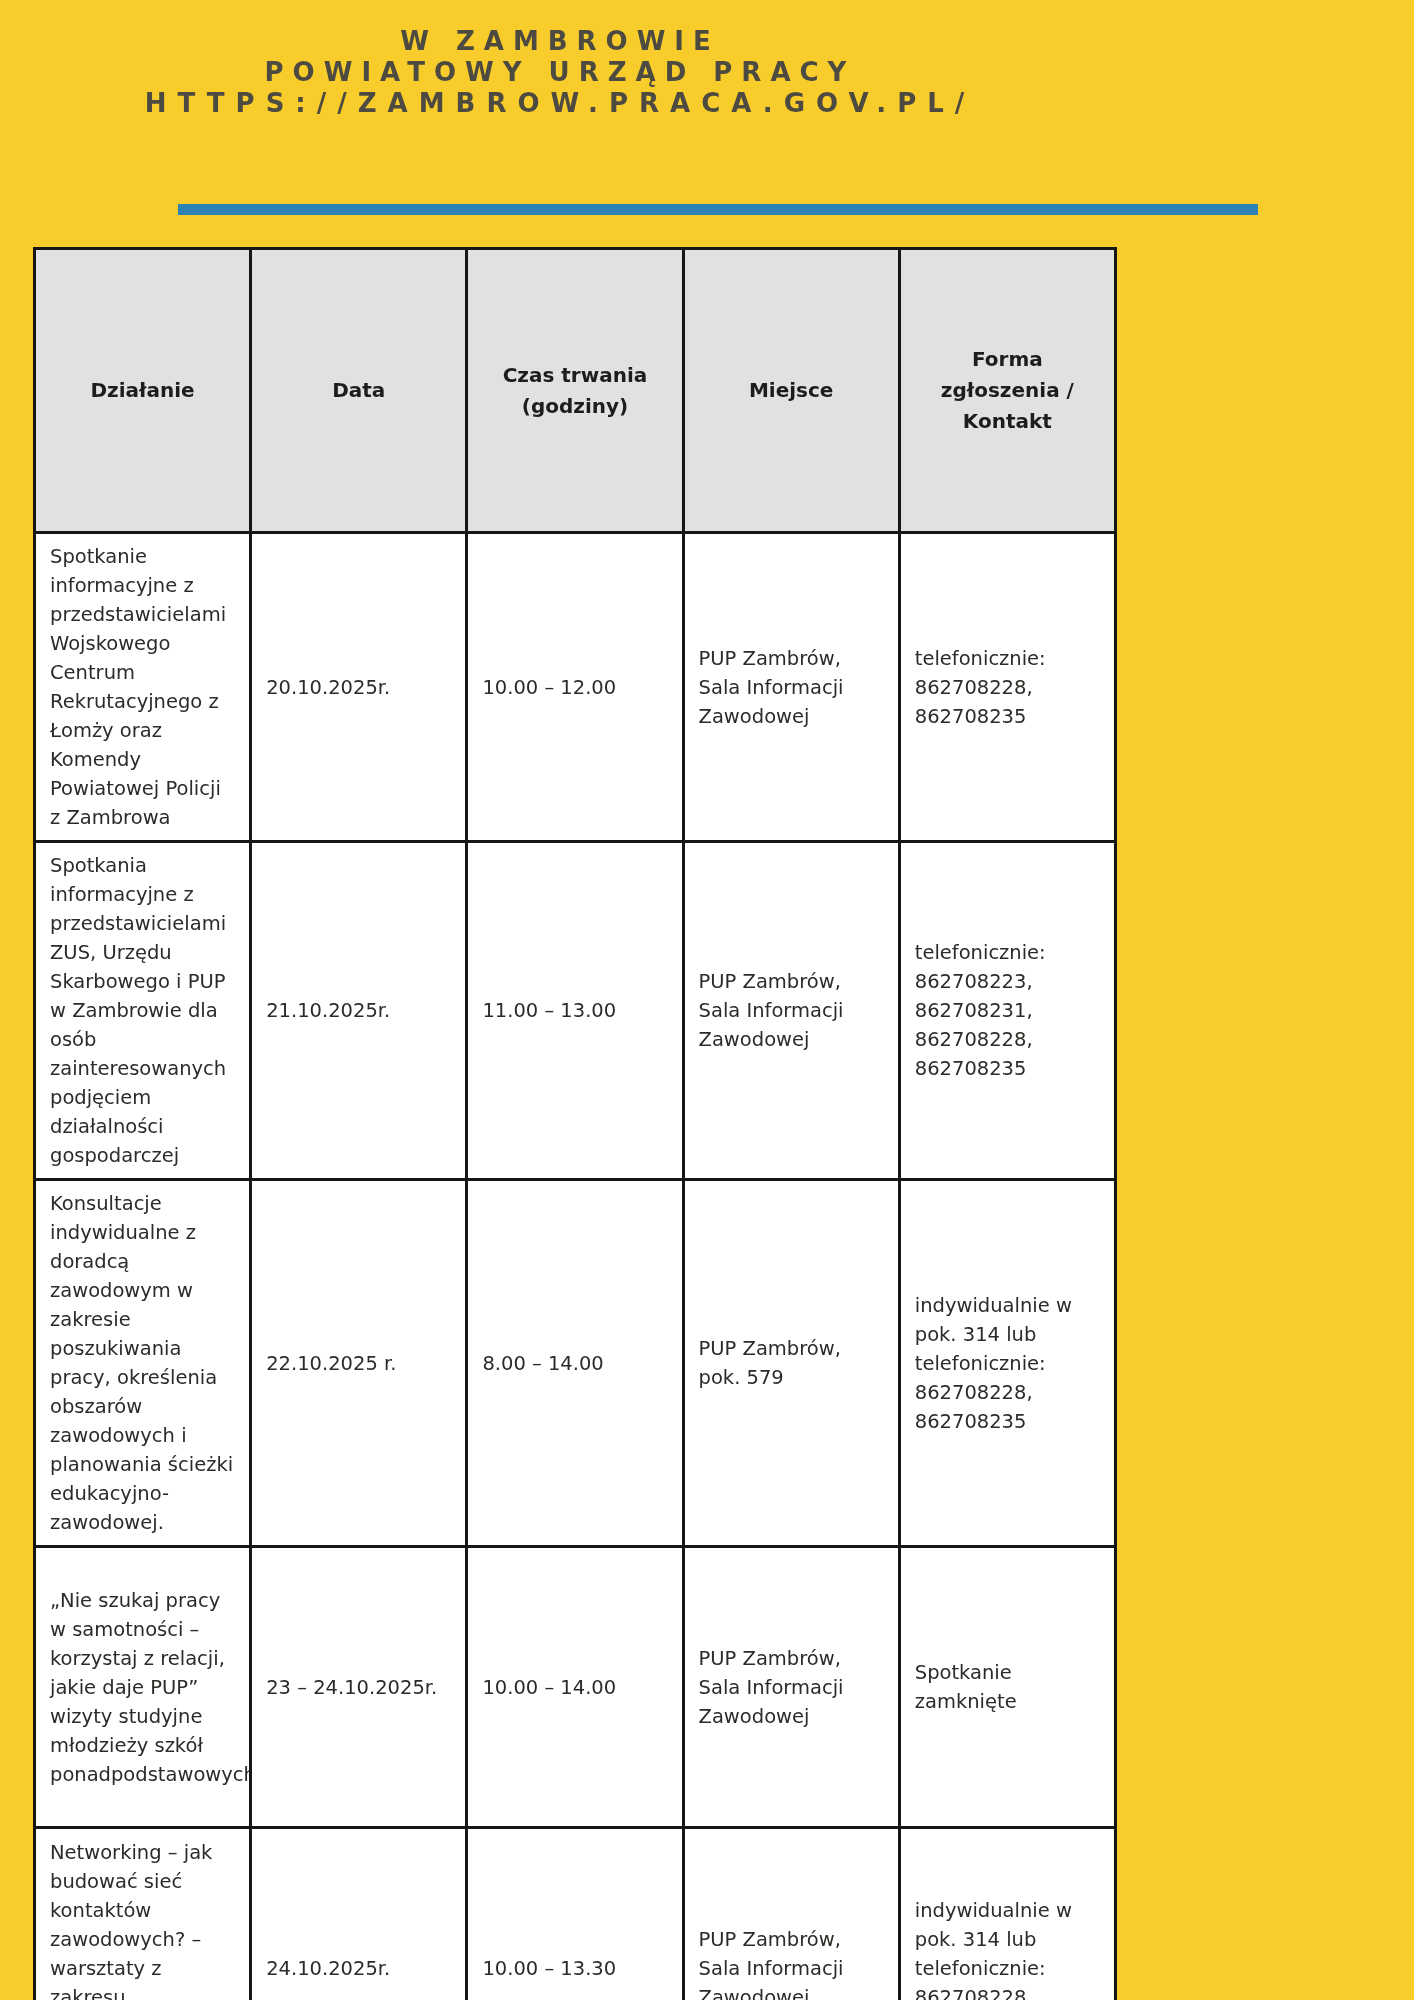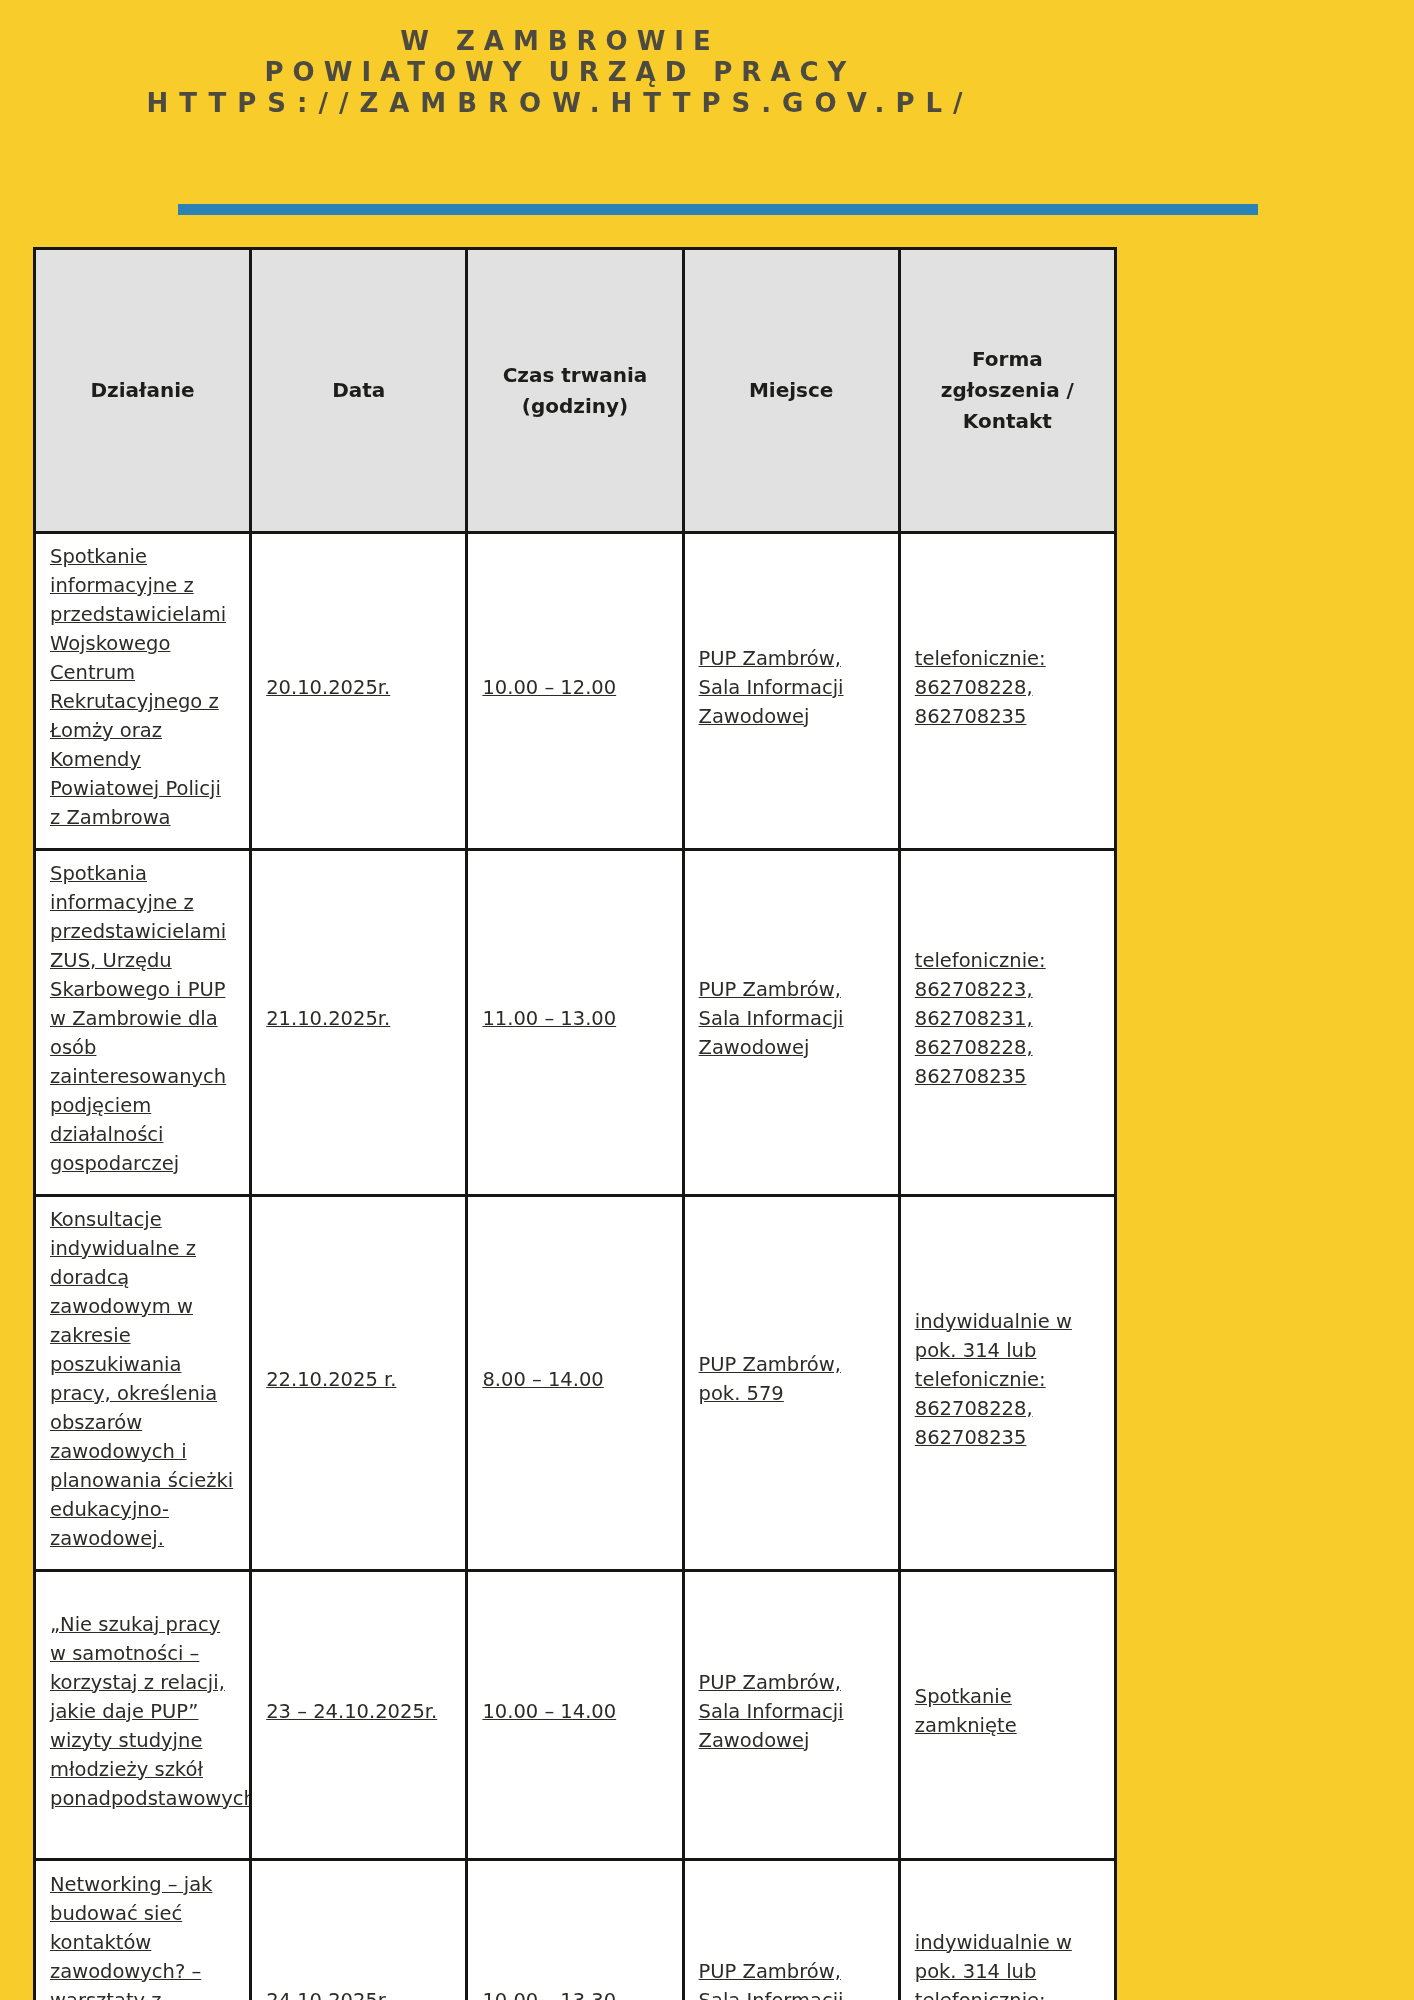--- a/index.html
+++ b/index.html
@@ -66,32 +66,31 @@
     line-height: 31px;
     padding: 6px 10px;
     height: 269px; 
   }
   table.schedule td {
     background: #FFFFFF;
     color: #2B2B28;
     font-size: 19.5px;
     line-height: 29px;
     text-align: left;
-    padding: 8px 12px 16px 14px;
+    padding: 8px 12px 8px 14px;
     height: 262px; 
-    text-decoration: underline;
   }
 </style>
 </head>
 <body>
 
 <div class="doc-header">
   <div class="hline">W ZAMBROWIE</div>
   <div class="hline">POWIATOWY URZĄD PRACY</div>
-  <div class="hline hline-url">HTTPS://ZAMBROW.HTTPS.GOV.PL/</div>
+  <div class="hline hline-url">HTTPS://ZAMBROW.PRACA.GOV.PL/</div>
 </div>
 
 <div class="divider-bar"></div>
 
 <table class="schedule">
   <colgroup>
     <col style="width:20%">
       <col style="width:20%">
       <col style="width:20%">
       <col style="width:20%">

